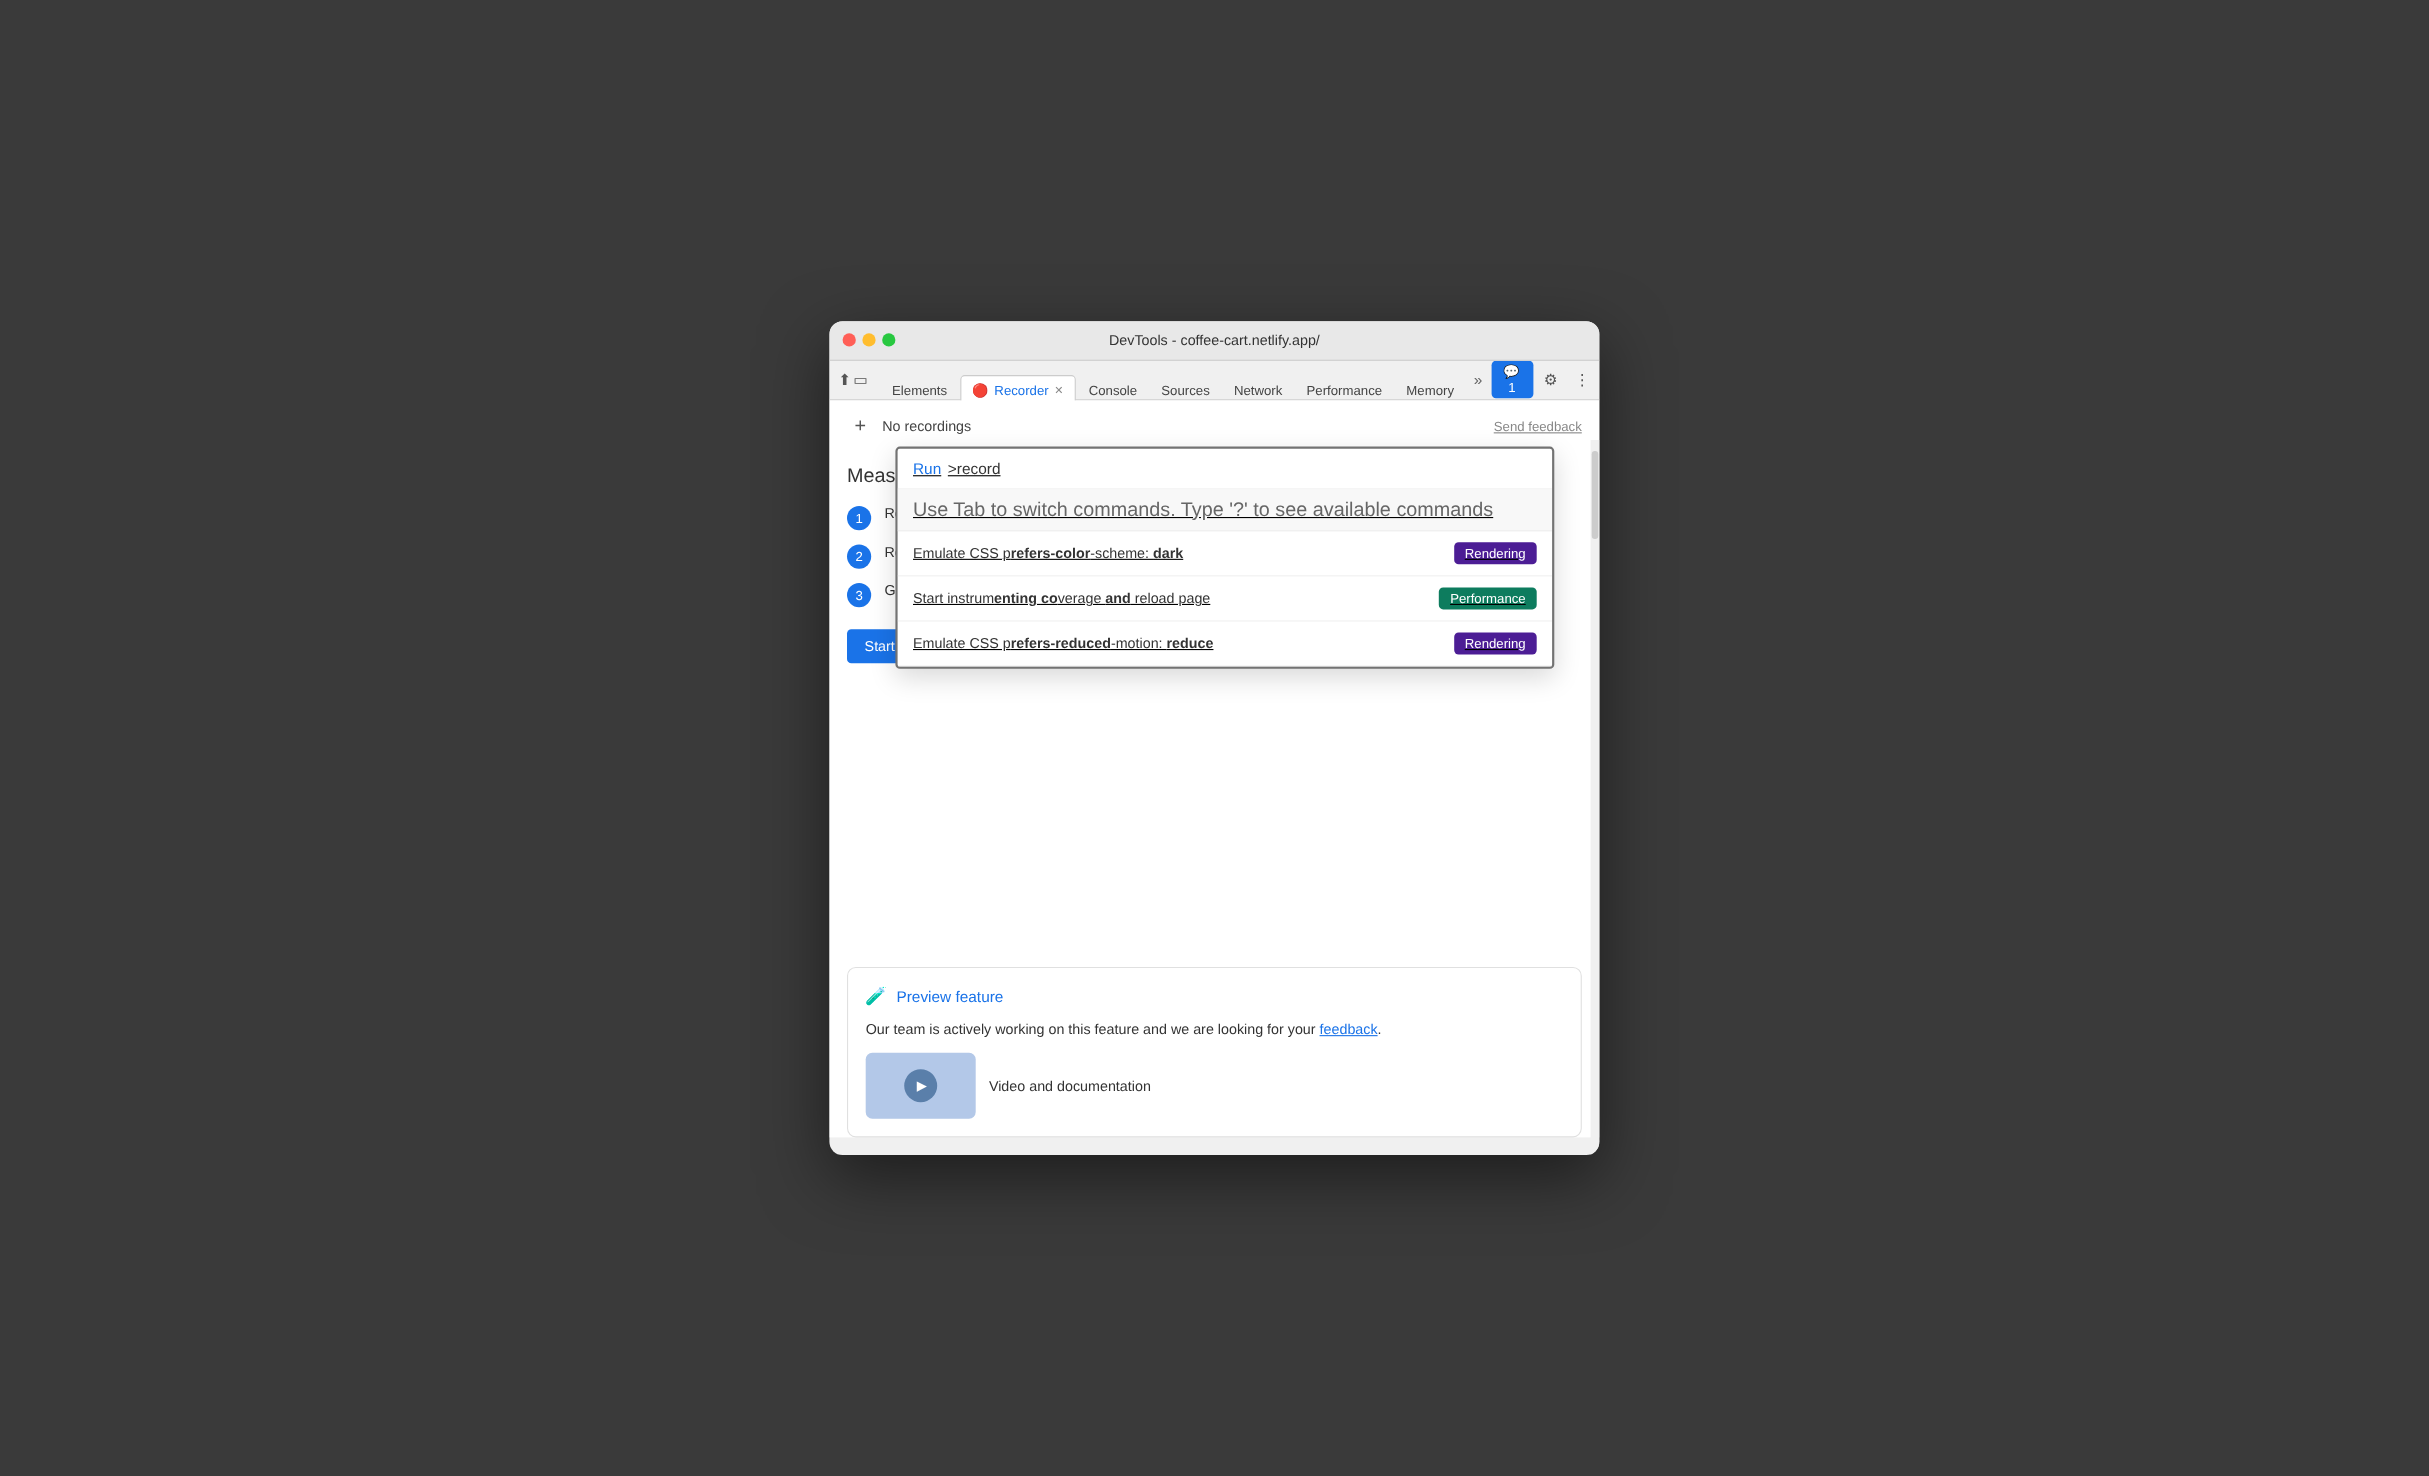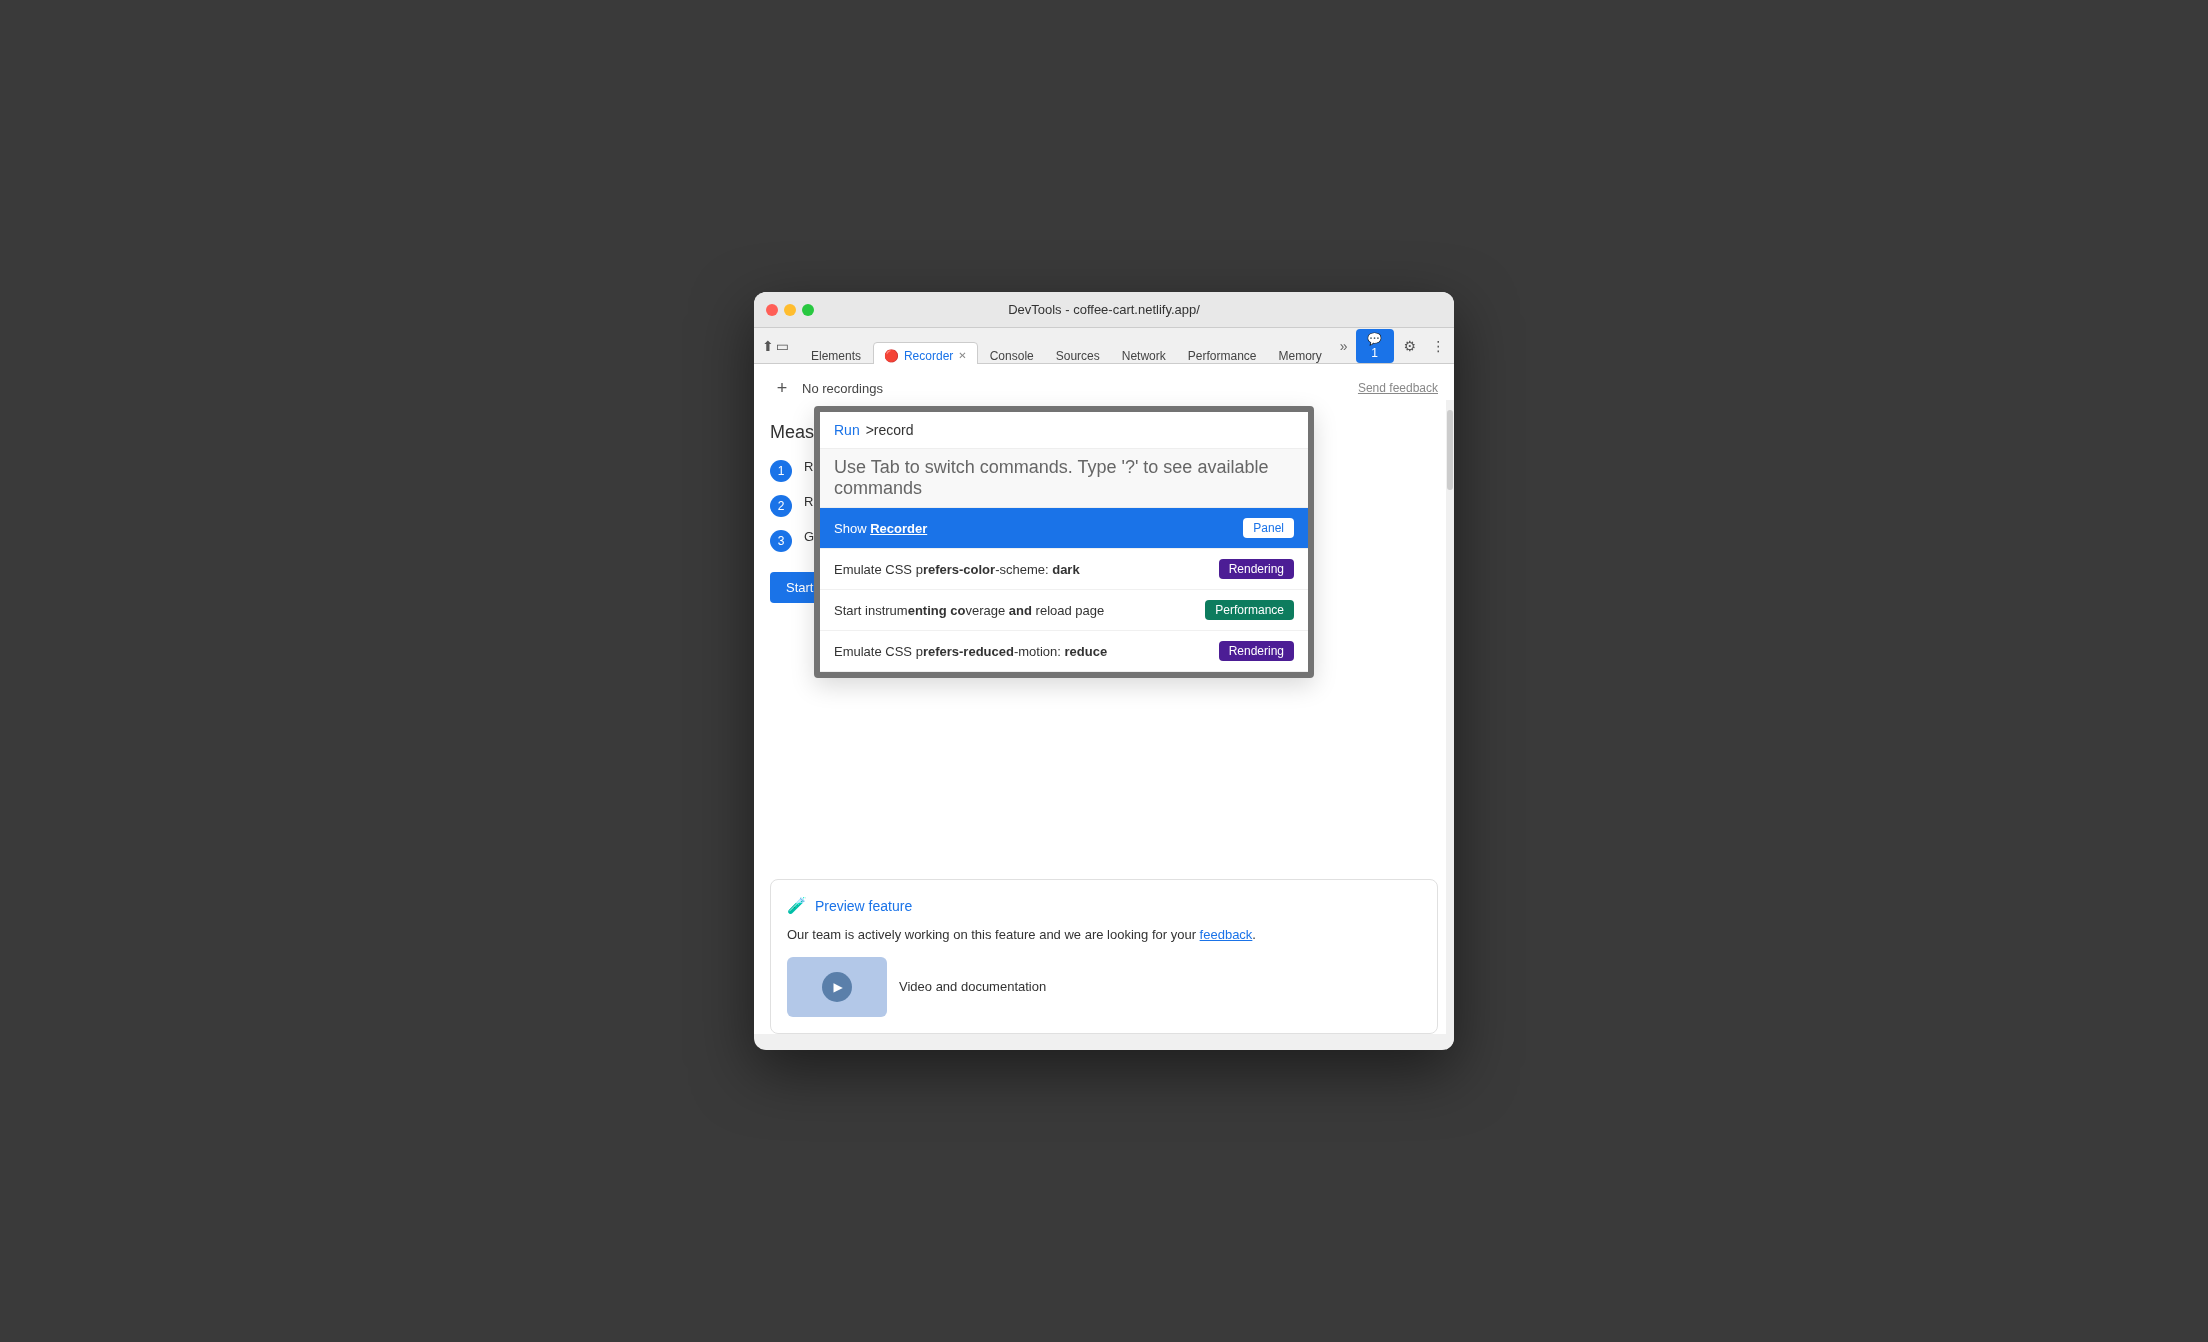--- a/index.html
+++ b/index.html
@@ -199,27 +199,28 @@
       padding: 8px 16px;
       font-size: 13px;
       cursor: pointer;
       margin-top: 8px;
     }
     
     .command-palette {
       position: absolute;
       top: 42px;
       left: 60px;
-      width: 500px;
+      width: 599px;
       background: white;
-      border: 6px solid #737373;
+      border: 2px solid #737373;
       border-radius: 4px;
       box-shadow: 0 8px 24px rgba(0,0,0,0.15);
       z-index: 100;
       overflow: hidden;
+      text-decoration: underline;
     }
     .cmd-input-row {
       display: flex;
       align-items: center;
       padding: 10px 14px;
       border-bottom: 1px solid #eee;
       gap: 6px;
     }
     .cmd-run-label {
       color: #1a73e8;
@@ -428,26 +429,20 @@
       <button class="start-btn">Start new recording</button>
     </div>
 
     <div class="command-palette">
       <div class="cmd-input-row">
         <span class="cmd-run-label">Run</span>
         <span class="cmd-input-text">&gt;record</span>
       </div>
       <div class="cmd-hint">Use Tab to switch commands. Type '?' to see available commands</div>
 
-      <div class="cmd-item highlighted">
-        <span class="cmd-item-text">
-          Show <span class="highlight">Recorder</span>
-        </span>
-        <span class="cmd-badge badge-panel">Panel</span>
-      </div>
 
       <div class="cmd-item">
         <span class="cmd-item-text">
           Emulate CSS p<span class="highlight">refers-color</span>-scheme: <strong>dark</strong>
         </span>
         <span class="cmd-badge badge-rendering">Rendering</span>
       </div>
 
       <div class="cmd-item">
         <span class="cmd-item-text">

